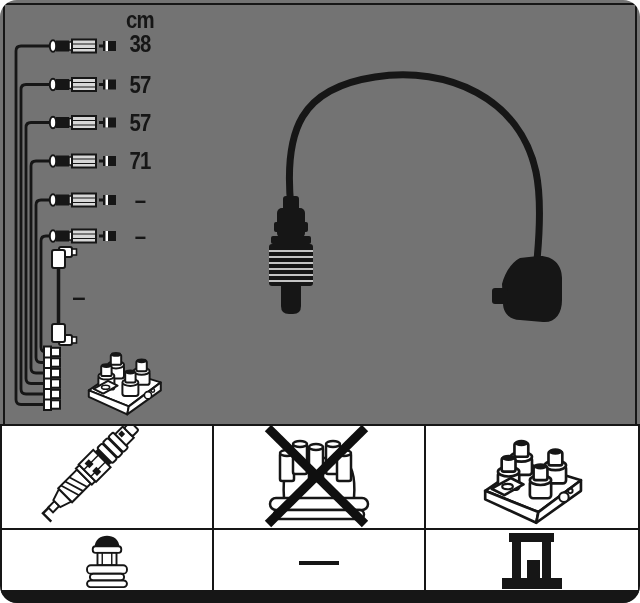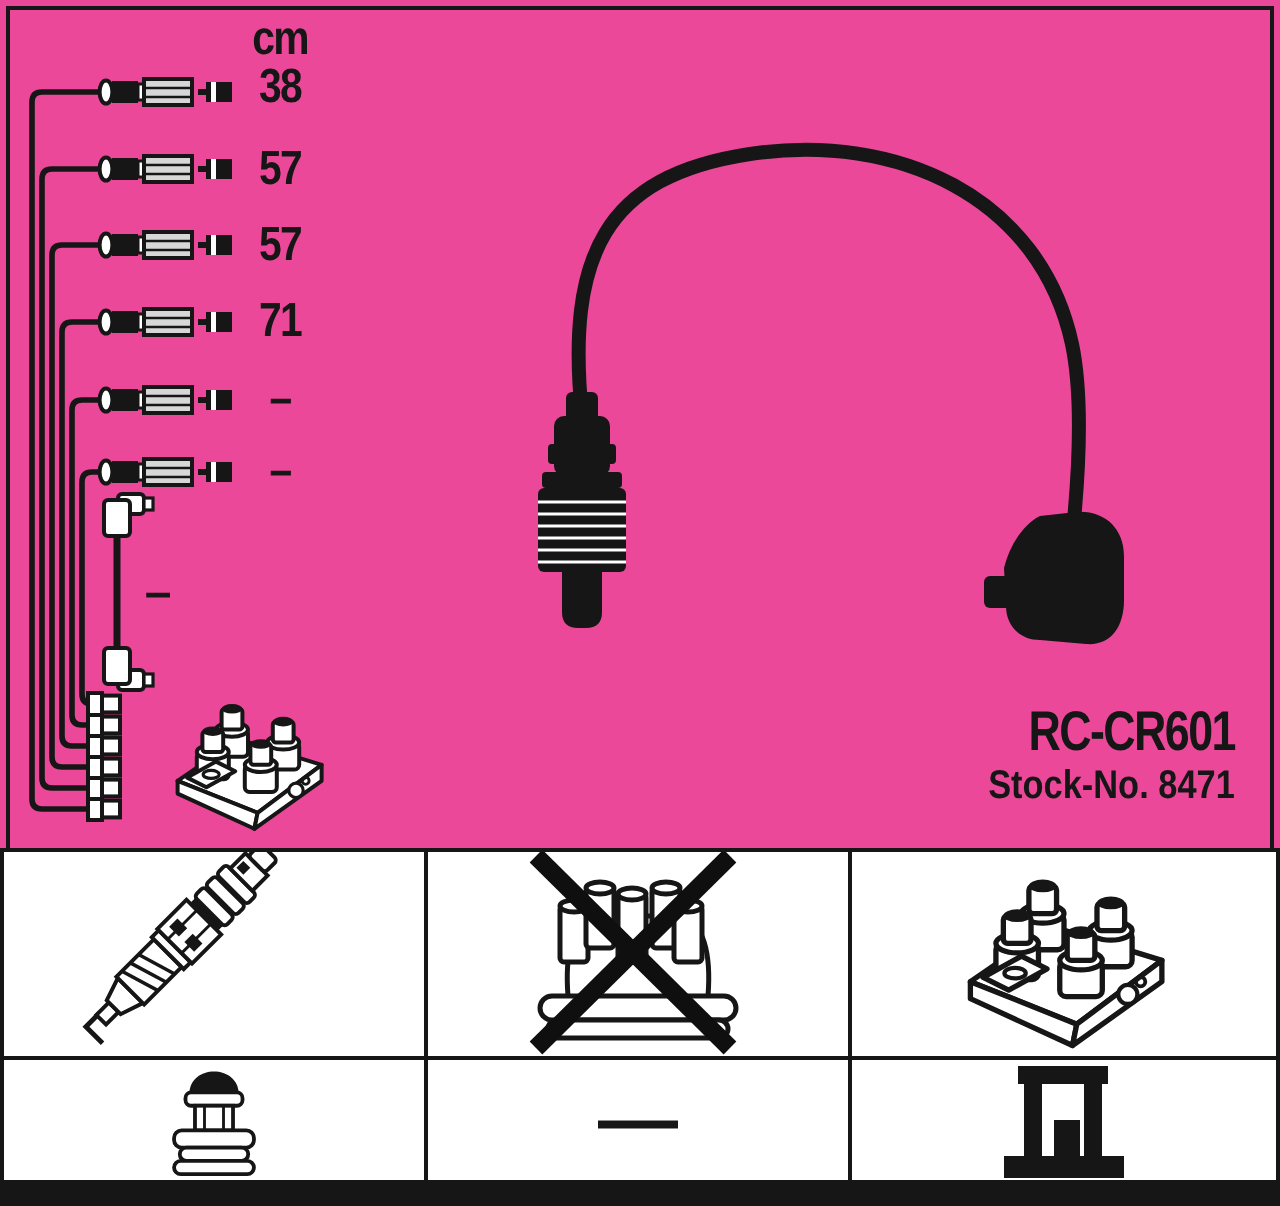--- a/index.html
+++ b/index.html
@@ -1,17 +1,17 @@
 <!DOCTYPE html>
 <html><head>
 <meta charset="utf-8">
 <style>
   html,body{margin:0;padding:0;background:#fff;}
-  .stage{position:relative;width:640px;height:603px;background:#ec4899;overflow:hidden;
-         font-family:"Liberation Sans",sans-serif;color:#161616;}
+  .stage{position:relative;width:640px;height:603px;background:#737373;overflow:hidden;
+         font-family:"Liberation Sans",sans-serif;color:#161616;border-radius:17px;}
   .frame{position:absolute;left:3px;top:3px;width:634px;height:421px;
          border:2px solid #161616;border-bottom:none;box-sizing:border-box;}
   .diagram-svg{position:absolute;left:0;top:0;}
   .m-label{position:absolute;left:112px;width:56px;text-align:center;font-weight:700;
            font-size:24px;line-height:26px;letter-spacing:-1px;transform:scaleX(.85);}
   .j-label{position:absolute;left:62px;width:34px;text-align:center;font-weight:700;
            font-size:24px;line-height:26px;}
   .part-block{position:absolute;right:23px;top:351px;text-align:right;}
   .part-number{font-size:28px;font-weight:700;letter-spacing:-1px;line-height:30px;
                transform:scaleX(.8);transform-origin:100% 50%;white-space:nowrap;}
@@ -143,24 +143,20 @@
 
   <div class="m-label" style="top:7px">cm</div>
   <div class="m-label" style="top:31px">38</div>
   <div class="m-label" style="top:72px">57</div>
   <div class="m-label" style="top:110px">57</div>
   <div class="m-label" style="top:148px">71</div>
   <div class="m-label" style="top:187px">–</div>
   <div class="m-label" style="top:223px">–</div>
   <div class="j-label" style="top:284px">–</div>
 
-  <div class="part-block">
-    <div class="part-number">RC-CR601</div>
-    <div class="stock-number">Stock-No. 8471</div>
-  </div>
 
   <div class="grid">
 
     <div class="cell br bb">
       <svg width="160" height="102" viewBox="0 0 160 104">
         <g transform="translate(14,94) rotate(-45)" fill="#fff" stroke="#161616" stroke-width="2">
           <path d="M4 9 L4 -3 L14 -3" fill="none" stroke-width="2.5"></path>
           <rect x="12" y="-3.5" width="9" height="7"></rect>
           <polygon points="21,-5 33,-9 33,9 21,5"></polygon>
           <rect x="33" y="-10" width="27" height="20"></rect>

